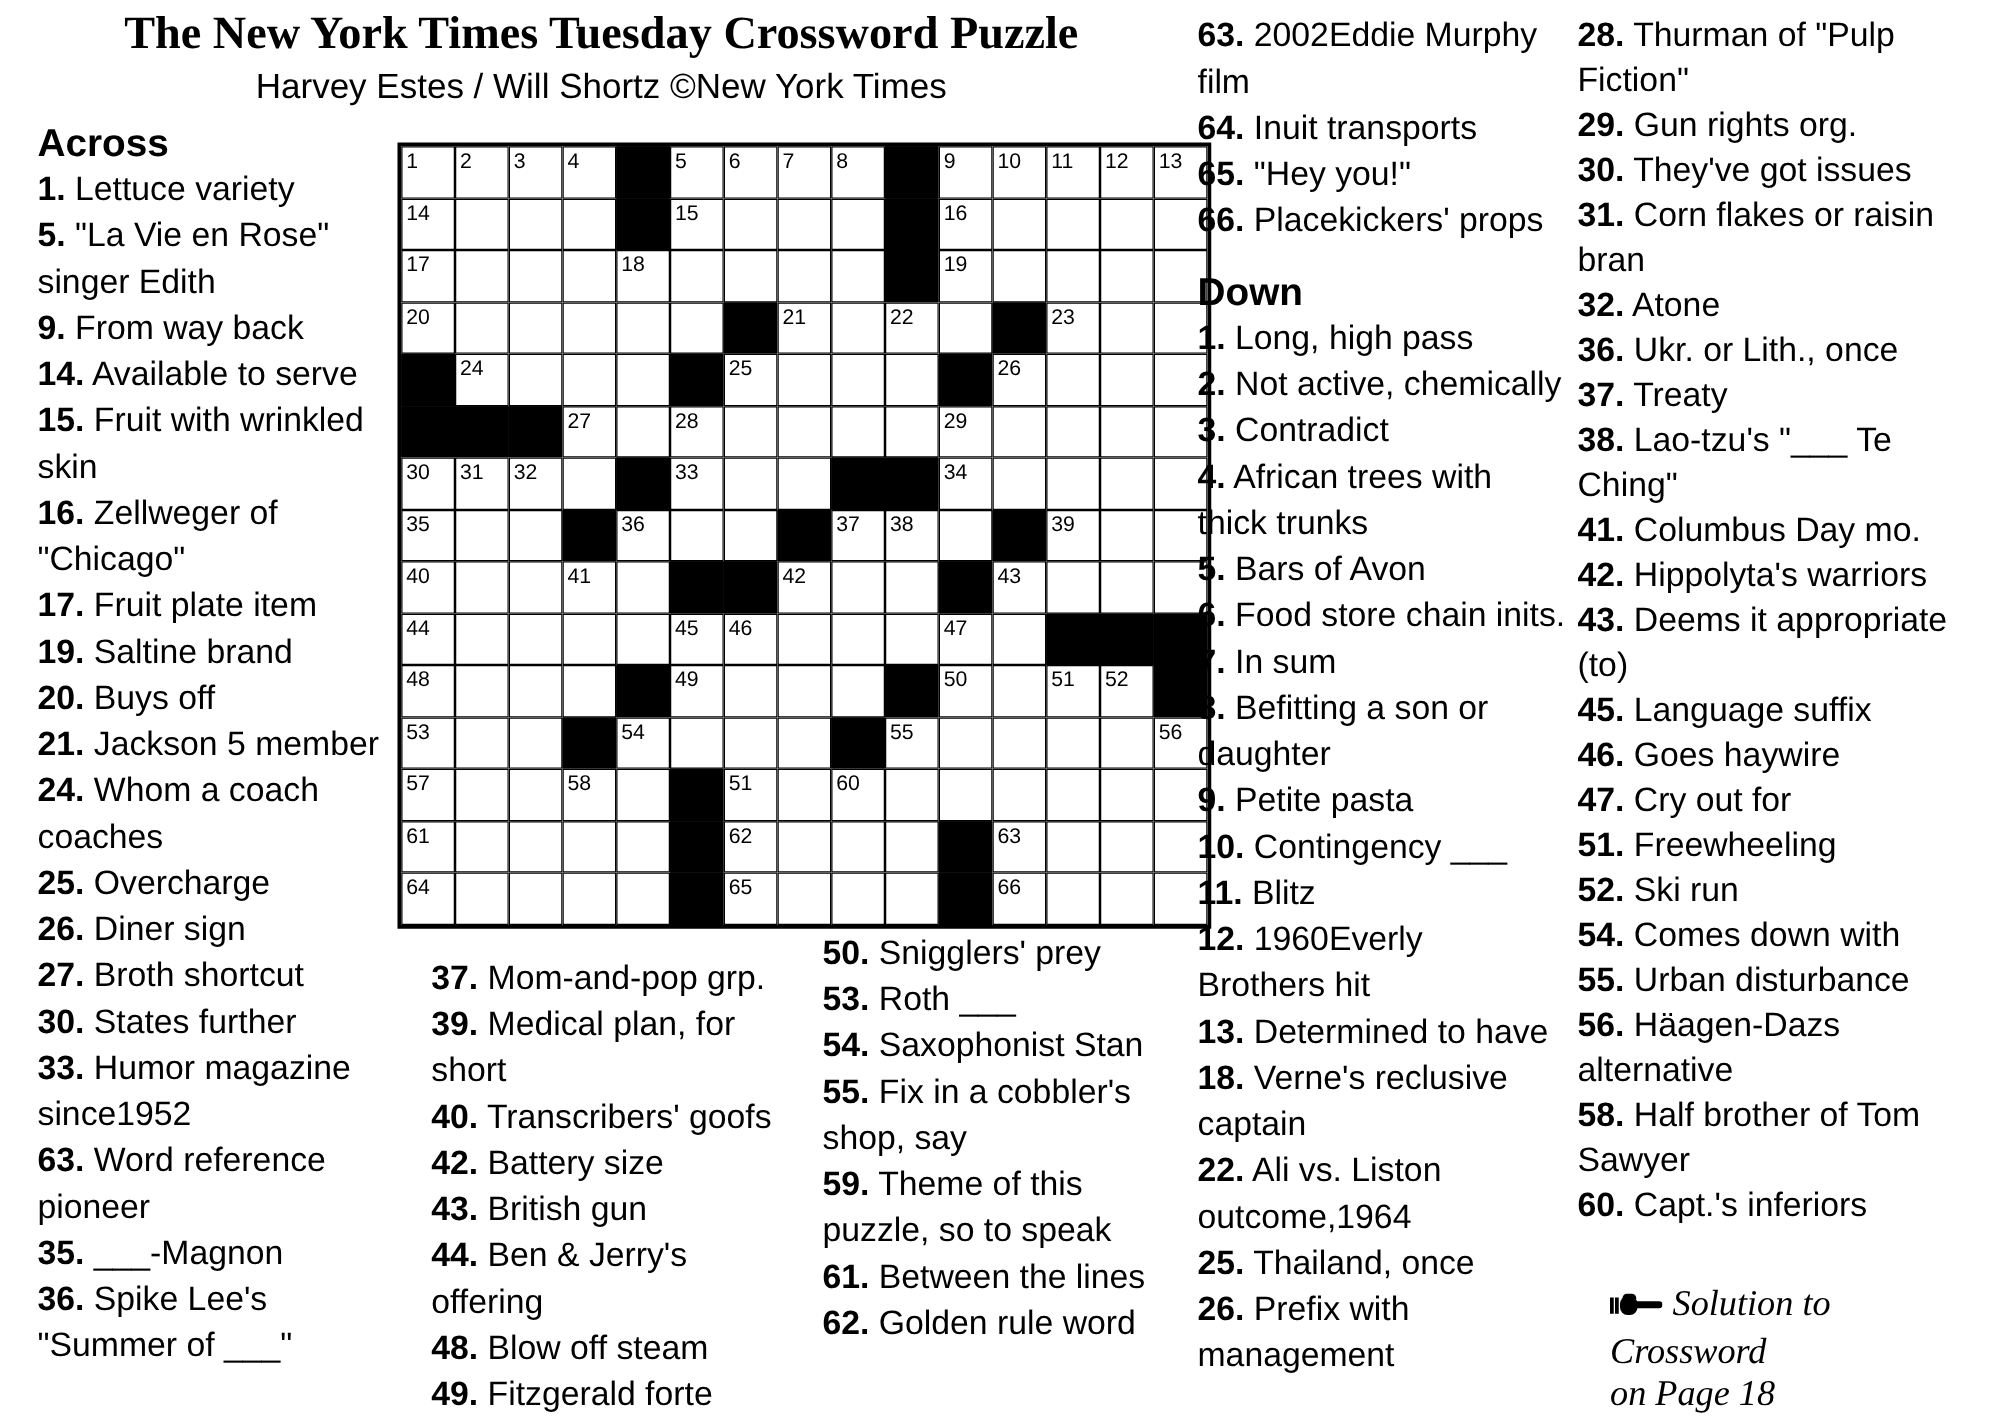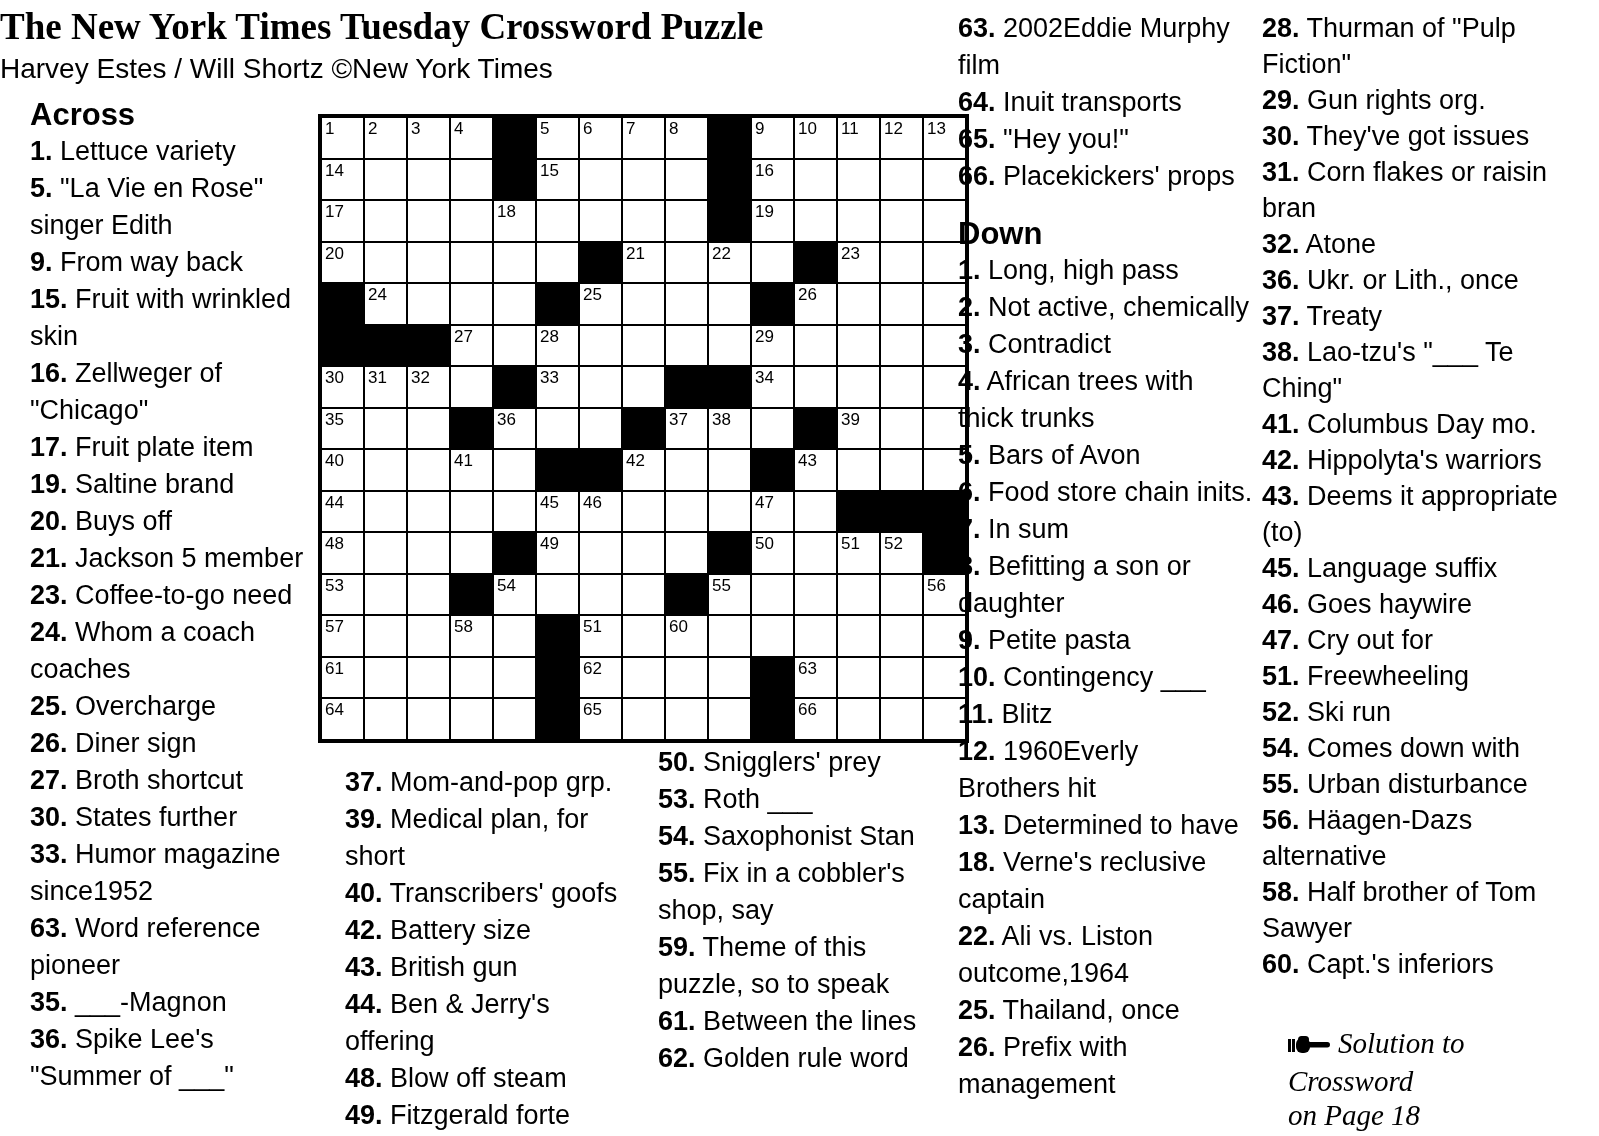--- a/index.html
+++ b/index.html
@@ -1,21 +1,21 @@
 <!DOCTYPE html>
 <html><head>
 <meta charset="utf-8">
 <style>
   html,body{margin:0;padding:0;}
   body{
     width:1599px;height:1136px;position:relative;background:#ffffff;color:#000;
     font-family:"Liberation Sans",sans-serif;overflow:hidden;
   }
   .abs{position:absolute;}
-  .page-header{left:0;top:4px;width:962px;text-align:left;}
+  .page-header{left:0;top:4px;width:962px;text-align:center;}
   .title{
     font-family:"Liberation Serif",serif;font-weight:bold;font-size:37px;line-height:46px;
   }
   .byline{font-weight:normal;font-size:28px;line-height:34px;margin-top:2px;}
   .heading{font-weight:bold;font-size:31px;line-height:37px;}
   .cluecol .clue{font-size:27px;line-height:37px;}
   .cluecol .cnum{font-weight:bold;}
   .cluecol .ctxt{white-space:pre-line;}
   #down-col2 .clue{line-height:36px;}
   #across-col1{left:30px;top:96px;width:290px;}
@@ -48,29 +48,29 @@
   <div class="byline">Harvey Estes / Will Shortz ©New York Times</div>
 </div>
 
 <div class="abs cluecol" id="across-col1">
   <div class="heading">Across</div>
   <div>
       <div class="clue"><span class="cnum">1.</span><span class="ctxt"> Lettuce variety</span></div>
       <div class="clue"><span class="cnum">5.</span><span class="ctxt"> "La Vie en Rose"
 singer Edith</span></div>
       <div class="clue"><span class="cnum">9.</span><span class="ctxt"> From way back</span></div>
+      <div class="clue"><span class="cnum">14.</span><span class="ctxt"> Available to serve</span></div>
       <div class="clue"><span class="cnum">15.</span><span class="ctxt"> Fruit with wrinkled
 skin</span></div>
       <div class="clue"><span class="cnum">16.</span><span class="ctxt"> Zellweger of
 "Chicago"</span></div>
       <div class="clue"><span class="cnum">17.</span><span class="ctxt"> Fruit plate item</span></div>
       <div class="clue"><span class="cnum">19.</span><span class="ctxt"> Saltine brand</span></div>
       <div class="clue"><span class="cnum">20.</span><span class="ctxt"> Buys off</span></div>
       <div class="clue"><span class="cnum">21.</span><span class="ctxt"> Jackson 5 member</span></div>
-      <div class="clue"><span class="cnum">23.</span><span class="ctxt"> Coffee-to-go need</span></div>
       <div class="clue"><span class="cnum">24.</span><span class="ctxt"> Whom a coach
 coaches</span></div>
       <div class="clue"><span class="cnum">25.</span><span class="ctxt"> Overcharge</span></div>
       <div class="clue"><span class="cnum">26.</span><span class="ctxt"> Diner sign</span></div>
       <div class="clue"><span class="cnum">27.</span><span class="ctxt"> Broth shortcut</span></div>
       <div class="clue"><span class="cnum">30.</span><span class="ctxt"> States further</span></div>
       <div class="clue"><span class="cnum">33.</span><span class="ctxt"> Humor magazine
 since1952</span></div>
       <div class="clue"><span class="cnum">63.</span><span class="ctxt"> Word reference
 pioneer</span></div>

